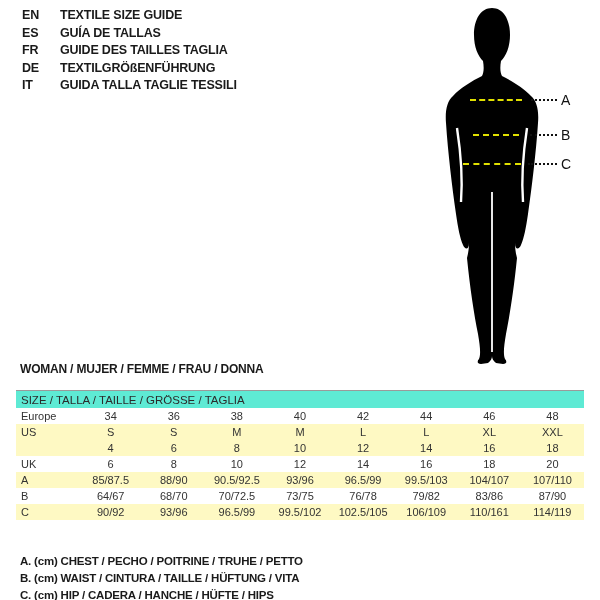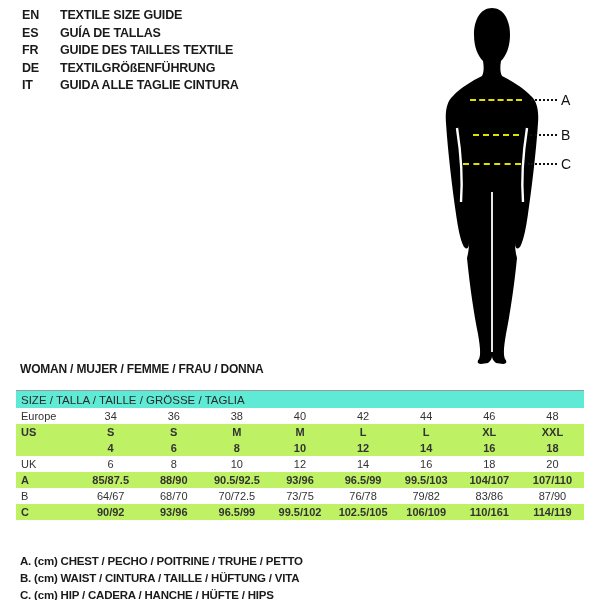--- a/index.html
+++ b/index.html
@@ -17,48 +17,48 @@
   .measure-line{position:absolute;height:0;border-top:2px dashed #e0e000;}
   .connector-line{position:absolute;height:0;border-top:2px dotted #111;}
   .marker-letter{position:absolute;font-size:14px;font-weight:400;color:#111;}
   
   .section-title{position:absolute;left:20px;top:362px;font-weight:bold;font-size:12px;letter-spacing:-0.2px;}
   
   .size-table{position:absolute;left:16px;top:390px;width:568px;border-collapse:collapse;table-layout:fixed;}
   .size-table td,.size-table th{font-size:11px;font-weight:normal;color:#333;padding:0;height:16px;text-align:center;vertical-align:middle;}
   .size-table .lbl{text-align:left;padding-left:5px;width:88px;}
   .size-table .hdr-row th{background:#5eead4;text-align:left;padding-left:5px;height:17px;color:#2b2b2b;border-top:1px solid #9a9a9a;font-size:11.5px;}
-  .size-table tr.shaded td{background:#bef264;font-weight:bold;}
+  .size-table tr.shaded td{background:#fef9c3;}
   
   .legend-block{position:absolute;left:20px;top:544px;margin-top:9px;}
   .legend-line{font-weight:bold;font-size:11.5px;line-height:17px;letter-spacing:-0.2px;white-space:nowrap;}
 </style>
 </head>
 <body>
 
 <div class="lang-block">
   <div class="lang-row">
     <span class="lang-code">EN</span>
     <span class="lang-label">TEXTILE SIZE GUIDE</span>
   </div>
   <div class="lang-row">
     <span class="lang-code">ES</span>
     <span class="lang-label">GUÍA DE TALLAS</span>
   </div>
   <div class="lang-row">
     <span class="lang-code">FR</span>
-    <span class="lang-label">GUIDE DES TAILLES TEXTILE</span>
+    <span class="lang-label">GUIDE DES TAILLES TAGLIA</span>
   </div>
   <div class="lang-row">
     <span class="lang-code">DE</span>
     <span class="lang-label">TEXTILGRÖßENFÜHRUNG</span>
   </div>
   <div class="lang-row">
     <span class="lang-code">IT</span>
-    <span class="lang-label">GUIDA ALLE TAGLIE CINTURA</span>
+    <span class="lang-label">GUIDA TALLA TAGLIE TESSILI</span>
   </div>
 </div>
 
 <div class="figure-wrap">
   <svg width="160" height="362" viewBox="0 0 160 362" xmlns="http://www.w3.org/2000/svg">
     <path fill="#000000" d="
       M 80,2
       C 91,2 98,13 98,29
       C 98,41 94,50 89,55
       C 88,61 88,66 90,70

